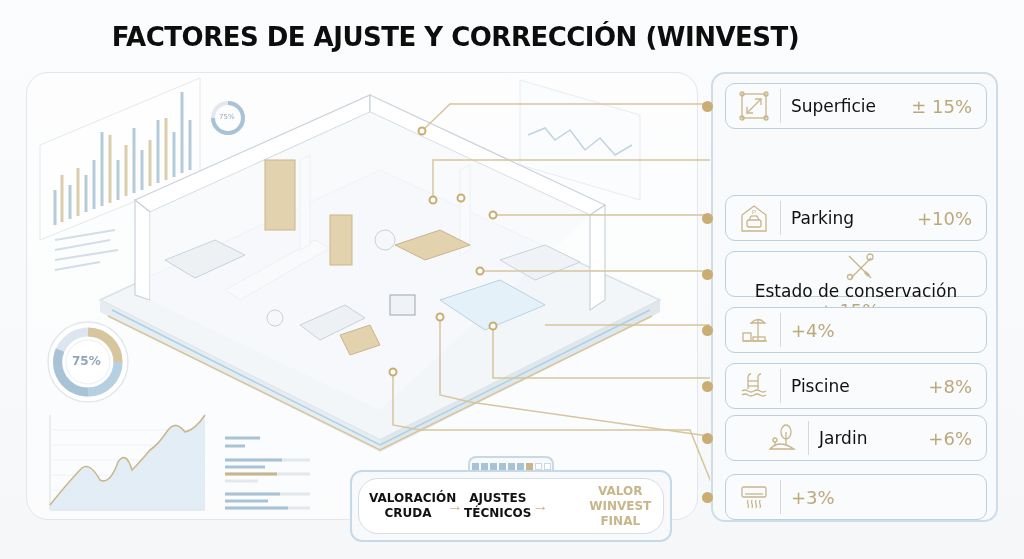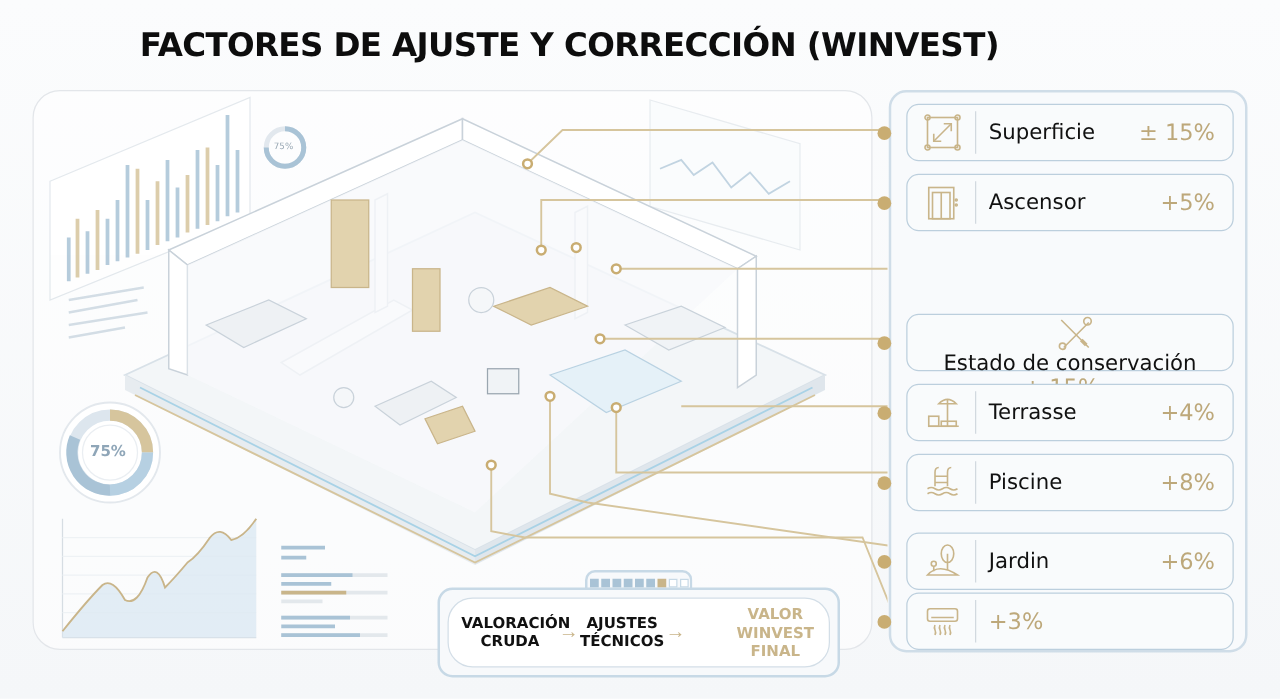--- a/index.html
+++ b/index.html
@@ -240,36 +240,37 @@
           <line x1="8" y1="22" x2="22" y2="8"></line>
           <polyline points="16,8 22,8 22,14"></polyline>
           <polyline points="8,16 8,22 14,22"></polyline>
         </svg>
     </span>
     <span class="sep"></span>
     <span class="label">Superficie</span>
     <span class="pct">± 15%</span>
   </div>
 
-  <div class="factor" style="top:65px;">
-    <span class="dot" style="left:-24px;top:17px;"></span>
-    <span class="ico">
-      <svg width="30" height="30" viewBox="0 0 30 30" fill="none" stroke="#c9b58a" stroke-width="1.3">
-          <rect x="4" y="3" width="20" height="25"></rect>
-          <line x1="14" y1="7" x2="14" y2="28"></line>
-          <rect x="7" y="7" width="14" height="21"></rect>
-          <circle cx="26" cy="13" r="0.8"></circle>
-          <circle cx="26" cy="17" r="0.8"></circle>
-        </svg>
-    </span>
-    <span class="sep"></span>
-    <span class="label">Ascensor</span>
-    <span class="pct">+5%</span>
-  </div>
-
+
+  <div class="factor" style="top:121px;">
+    <span class="dot" style="left:-24px;top:17px;"></span>
+    <span class="ico">
+      <svg width="30" height="30" viewBox="0 0 30 30" fill="none" stroke="#c9b58a" stroke-width="1.3">
+          <polyline points="3,12 15,3 27,12 27,28 3,28 3,12"></polyline>
+          <rect x="8" y="17" width="14" height="7" rx="2"></rect>
+          <line x1="10" y1="17" x2="12" y2="13"></line>
+          <line x1="20" y1="17" x2="18" y2="13"></line>
+          <line x1="12" y1="13" x2="18" y2="13"></line>
+          <text x="13" y="11" font-size="6" fill="#c9b58a" stroke="none">P</text>
+        </svg>
+    </span>
+    <span class="sep"></span>
+    <span class="label">Parking</span>
+    <span class="pct">+10%</span>
+  </div>
 
   <div class="factor" style="top:177px;flex-direction:column;">
     <span class="dot" style="left:-24px;top:17px;"></span>
     <span class="ico">
       <svg width="30" height="30" viewBox="0 0 30 30" fill="none" stroke="#c9b58a" stroke-width="1.3">
           <line x1="4" y1="4" x2="26" y2="26"></line>
           <line x1="26" y1="6" x2="6" y2="26"></line>
           <circle cx="25" cy="5" r="3"></circle>
           <circle cx="5" cy="25" r="2.5"></circle>
           <line x1="20" y1="20" x2="24" y2="24" stroke-width="3"></line>
@@ -285,42 +286,41 @@
     <span class="ico">
       <svg width="30" height="30" viewBox="0 0 30 30" fill="none" stroke="#c9b58a" stroke-width="1.3">
           <path d="M12 8 Q19 1 26 8 Z"></path>
           <line x1="19" y1="5" x2="19" y2="26"></line>
           <rect x="4" y="18" width="8" height="8"></rect>
           <line x1="4" y1="26" x2="28" y2="26"></line>
           <rect x="14" y="22" width="12" height="4"></rect>
         </svg>
     </span>
     <span class="sep"></span>
-    <span class="label">Terrasse</span>
     <span class="pct">+4%</span>
   </div>
 
   <div class="factor" style="top:289px;align-items:center;">
     <span class="dot" style="left:-24px;top:17px;"></span>
     <span class="ico">
       <svg width="30" height="30" viewBox="0 0 30 30" fill="none" stroke="#c9b58a" stroke-width="1.3">
           <path d="M9 18 V7 Q9 3 12 3"></path>
           <path d="M19 18 V7 Q19 3 22 3"></path>
           <line x1="9" y1="10" x2="19" y2="10"></line>
           <line x1="9" y1="15" x2="19" y2="15"></line>
           <path d="M3 20 Q6 18 9 20 T15 20 T21 20 T27 20"></path>
           <path d="M3 24 Q6 22 9 24 T15 24 T21 24 T27 24"></path>
         </svg>
     </span>
     <span class="sep"></span>
     <span class="label">Piscine</span>
     <span class="pct">+8%</span>
   </div>
 
-  <div class="factor" style="top:352px;">
+  <div class="factor" style="top:341px;padding-left:28px;">
     <span class="dot" style="left:-24px;top:17px;"></span>
     <span class="ico">
       <svg width="30" height="30" viewBox="0 0 30 30" fill="none" stroke="#c9b58a" stroke-width="1.3">
           <ellipse cx="19" cy="9" rx="5" ry="7"></ellipse>
           <line x1="19" y1="9" x2="19" y2="22"></line>
           <path d="M3 26 Q12 16 27 26 Z"></path>
           <circle cx="8" cy="17" r="2"></circle>
           <line x1="8" y1="19" x2="8" y2="23"></line>
         </svg>
     </span>

